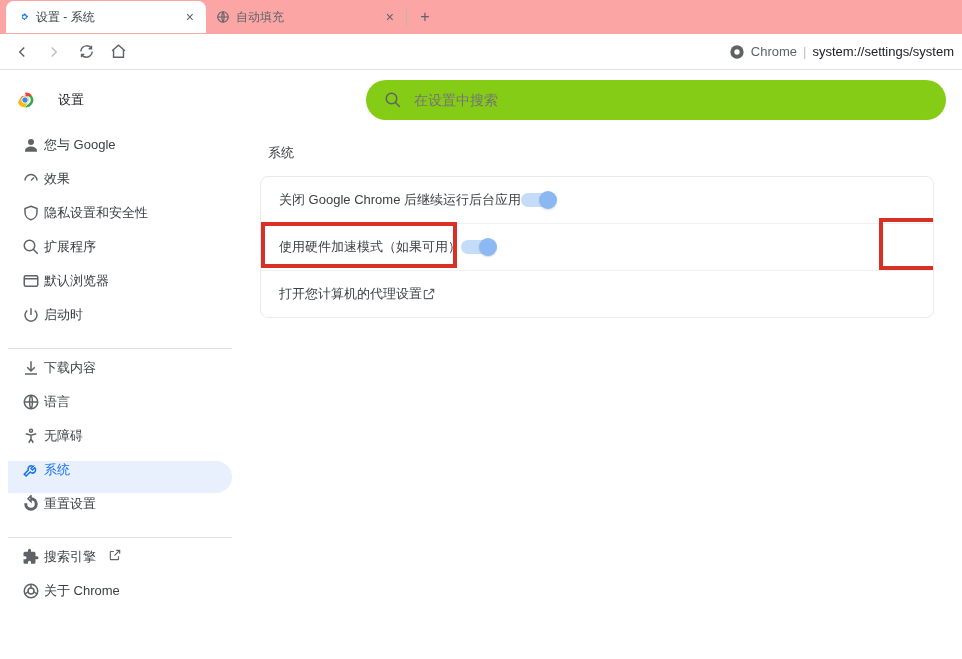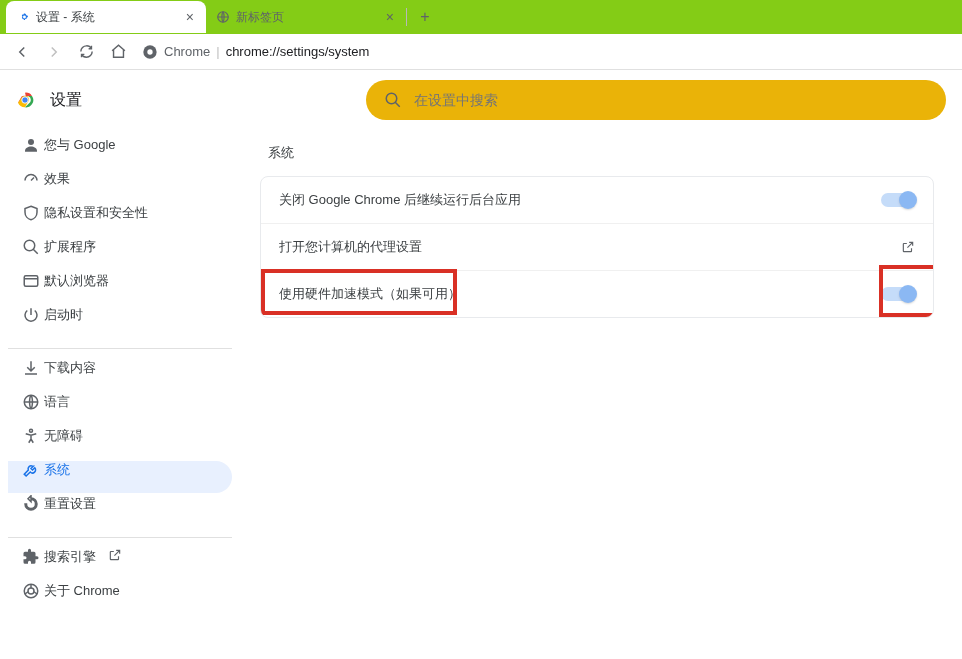--- a/index.html
+++ b/index.html
@@ -1,56 +1,56 @@
 <!DOCTYPE html>
 <html><head>
   <meta charset="utf-8">
   <style>
     * { margin: 0; padding: 0; box-sizing: border-box; }
     body { font-family: "Microsoft YaHei", Arial, sans-serif; background: #fff; color: #202124; width: 962px; height: 659px; overflow: hidden; }
     
     
-    .tab-strip { display: flex; align-items: center; background: #84cc16; height: 34px; padding-left: 6px; }
+    .tab-strip { display: flex; align-items: center; background: #fca5a5; height: 34px; padding-left: 6px; }
     .tab { display: flex; align-items: center; height: 32px; padding: 0 10px; border-radius: 8px 8px 0 0; font-size: 12px; color: #5f6368; gap: 6px; min-width: 200px; position: relative; }
     .tab.active { background: #fff; color: #3c4043; }
     .tab .fav { width: 14px; height: 14px; display: flex; align-items: center; justify-content: center; }
     .tab .close { margin-left: auto; font-size: 14px; color: #5f6368; cursor: pointer; padding: 0 2px; }
     .newtab { width: 28px; height: 28px; display: flex; align-items: center; justify-content: center; font-size: 16px; color: #5f6368; cursor: pointer; margin-left: 4px; }
     .tab-divider { width: 1px; height: 18px; background: #b8b8b8; }
     
     
     .toolbar { display: flex; align-items: center; height: 36px; padding: 0 8px; gap: 4px; border-bottom: 1px solid #e0e0e0; background: #fff; }
     .nav-btn { width: 28px; height: 28px; display: flex; align-items: center; justify-content: center; color: #5f6368; cursor: pointer; border-radius: 50%; }
     .nav-btn.disabled { color: #c0c0c0; }
-    .omnibox { flex: 1; display: flex; align-items: center; margin-left: 6px; font-size: 13px; color: #5f6368; gap: 6px; }
+    .omnibox { flex: 1; display: flex; align-items: center; margin-left: 6px; font-size: 13px; color: #5f6368; gap: 6px; justify-content: flex-end; }
     .omnibox .chip { color: #5f6368; }
     .omnibox .divider { color: #c0c0c0; }
     .omnibox .url { color: #202124; }
     
     
     .settings-header-row { display: flex; align-items: center; padding: 10px 16px 10px 14px; gap: 14px; }
     .chrome-logo { width: 22px; height: 22px; }
-    .settings-title { font-size: 16px; color: #202124; }
+    .settings-title { font-size: 13px; color: #202124; margin-left: 8px; }
     .search-wrap { flex: 1; display: flex; justify-content: flex-end; }
-    .search-box { display: flex; align-items: center; background: #eab308; border-radius: 20px; height: 40px; width: 580px; padding: 0 18px; gap: 12px; justify-content: flex-end; }
+    .search-box { display: flex; align-items: center; background: #84cc16; border-radius: 20px; height: 40px; width: 580px; padding: 0 18px; gap: 12px; justify-content: flex-end; }
     .search-box input { border: none; background: transparent; outline: none; font-size: 14px; color: #5f6368; flex: 1; }
     
     
     .sidebar { width: 240px; padding: 4px 8px 8px 8px; overflow-y: auto; }
     .sidebar-item { display: flex; align-items: flex-start; height: 32px; padding: 0 14px; border-radius: 0 16px 16px 0; font-size: 13px; color: #3c4043; gap: 4px; cursor: pointer; margin: 2px 0; }
     .sidebar-item.active { background: #e8f0fe; color: #1a73e8; }
     .sidebar-item.active .side-icon { color: #1a73e8; }
     .side-icon { width: 18px; height: 18px; display: flex; align-items: center; justify-content: center; color: #5f6368; }
     .sidebar-divider { height: 1px; background: #e0e0e0; margin: 10px 0; }
     
     
     .main-panel { flex: 1; padding: 0 28px 0 20px; }
     .section-title { font-size: 13px; color: #3c4043; margin: 14px 0 14px 8px; }
     .settings-card { background: #fff; border: 1px solid #e8eaed; border-radius: 8px; overflow: hidden; }
-    .setting-row { display: flex; align-items: center; justify-content: space-between; padding: 14px 18px; font-size: 13px; color: #3c4043; border-bottom: 1px solid #f0f0f0; position: relative; }
+    .setting-row { display: flex; align-items: center; justify-content: flex-start; padding: 14px 18px; font-size: 13px; color: #3c4043; border-bottom: 1px solid #f0f0f0; position: relative; }
     .setting-row:last-child { border-bottom: none; }
     
     .toggle { position: relative; width: 34px; height: 14px; background: #1a73e8; opacity: 0.5; border-radius: 7px; cursor: pointer; }
     .toggle::after { content: ''; position: absolute; width: 18px; height: 18px; background: #1a73e8; border-radius: 50%; top: -2px; right: -2px; box-shadow: 0 1px 2px rgba(0,0,0,0.3); opacity: 1; }
     .toggle.on { background: rgba(26,115,232,0.5); }
     
     .highlight-box { position: absolute; border: 4px solid #d93025; pointer-events: none; }
     .hl-row { left: 0; top: -2px; width: 196px; height: 46px; }
     .hl-toggle { right: -8px; top: -6px; width: 62px; height: 52px; }
     
@@ -74,21 +74,21 @@
       <span>设置 - 系统</span>
       <span class="close">×</span>
     </div>
     <div class="tab">
       <span class="fav">
         <svg width="14" height="14" viewBox="0 0 24 24" fill="none" stroke="#5f6368" stroke-width="2">
             <circle cx="12" cy="12" r="9"></circle>
             <path d="M3 12h18M12 3c2.5 3 2.5 15 0 18M12 3c-2.5 3-2.5 15 0 18"></path>
           </svg>
       </span>
-      <span>新标签页</span>
+      <span>自动填充</span>
       <span class="close">×</span>
     </div>
     <div class="tab-divider"></div>
     <div class="newtab">+</div>
   </div>
 
   <div class="toolbar">
     <div class="nav-btn">
       <svg width="18" height="18" viewBox="0 0 24 24" fill="none" stroke="#5f6368" stroke-width="2">
           <path d="M15 6l-6 6 6 6"></path>
@@ -112,21 +112,21 @@
     </div>
     <div class="omnibox">
       <span>
         <svg width="16" height="16" viewBox="0 0 24 24">
             <circle cx="12" cy="12" r="10" fill="#5f6368"></circle>
             <circle cx="12" cy="12" r="4" fill="#fff"></circle>
           </svg>
       </span>
       <span class="chip">Chrome</span>
       <span class="divider">|</span>
-      <span class="url">chrome://settings/system</span>
+      <span class="url">system://settings/system</span>
     </div>
   </div>
 
   <div class="settings-header-row">
     <span class="chrome-logo">
       <svg width="22" height="22" viewBox="0 0 48 48">
           <circle cx="24" cy="24" r="22" fill="#fff"></circle>
           <path d="M24 8A16 16 0 018.8 30.2l7.9-13.7A9 9 0 0124 15h15.2A16 16 0 0024 8z" fill="#ea4335"></path>
           <path d="M39.2 15H24a9 9 0 00-7.3 3.7L8.8 30.2A16 16 0 0024 40l7.9-13.7A9 9 0 0033 24c0-3.5-2-6.6-5-8l11.2-1z" fill="#fbbc05"></path>
           <path d="M24 40a16 16 0 0015.2-25H24l7.9 1a9 9 0 010 16L24 40z" fill="#34a853"></path>
@@ -273,29 +273,29 @@
       </div>
 
     <div class="main-panel">
       <div class="section-title">系统</div>
       <div class="settings-card" id="settings-card">
           <div class="setting-row">
             <span>关闭 Google Chrome 后继续运行后台应用</span>
             <div class="toggle on"></div>
           </div>
           <div class="setting-row">
+            <span>使用硬件加速模式（如果可用）</span>
+            <div class="toggle on"></div>
+            <div class="highlight-box hl-row"></div>
+            <div class="highlight-box hl-toggle"></div>
+          </div>
+          <div class="setting-row">
             <span>打开您计算机的代理设置</span>
             <span style="color: rgb(95, 99, 104);">
               <svg width="14" height="14" viewBox="0 0 24 24" fill="none" stroke="currentColor" stroke-width="2">
                 <path d="M14 4h6v6M20 4l-9 9M18 14v5a1 1 0 01-1 1H5a1 1 0 01-1-1V7a1 1 0 011-1h5"></path>
               </svg>
             </span>
           </div>
-          <div class="setting-row">
-            <span>使用硬件加速模式（如果可用）</span>
-            <div class="toggle on"></div>
-            <div class="highlight-box hl-row"></div>
-            <div class="highlight-box hl-toggle"></div>
-          </div>
         </div>
     </div>
   </div>
 </div>
 
 </body></html>

